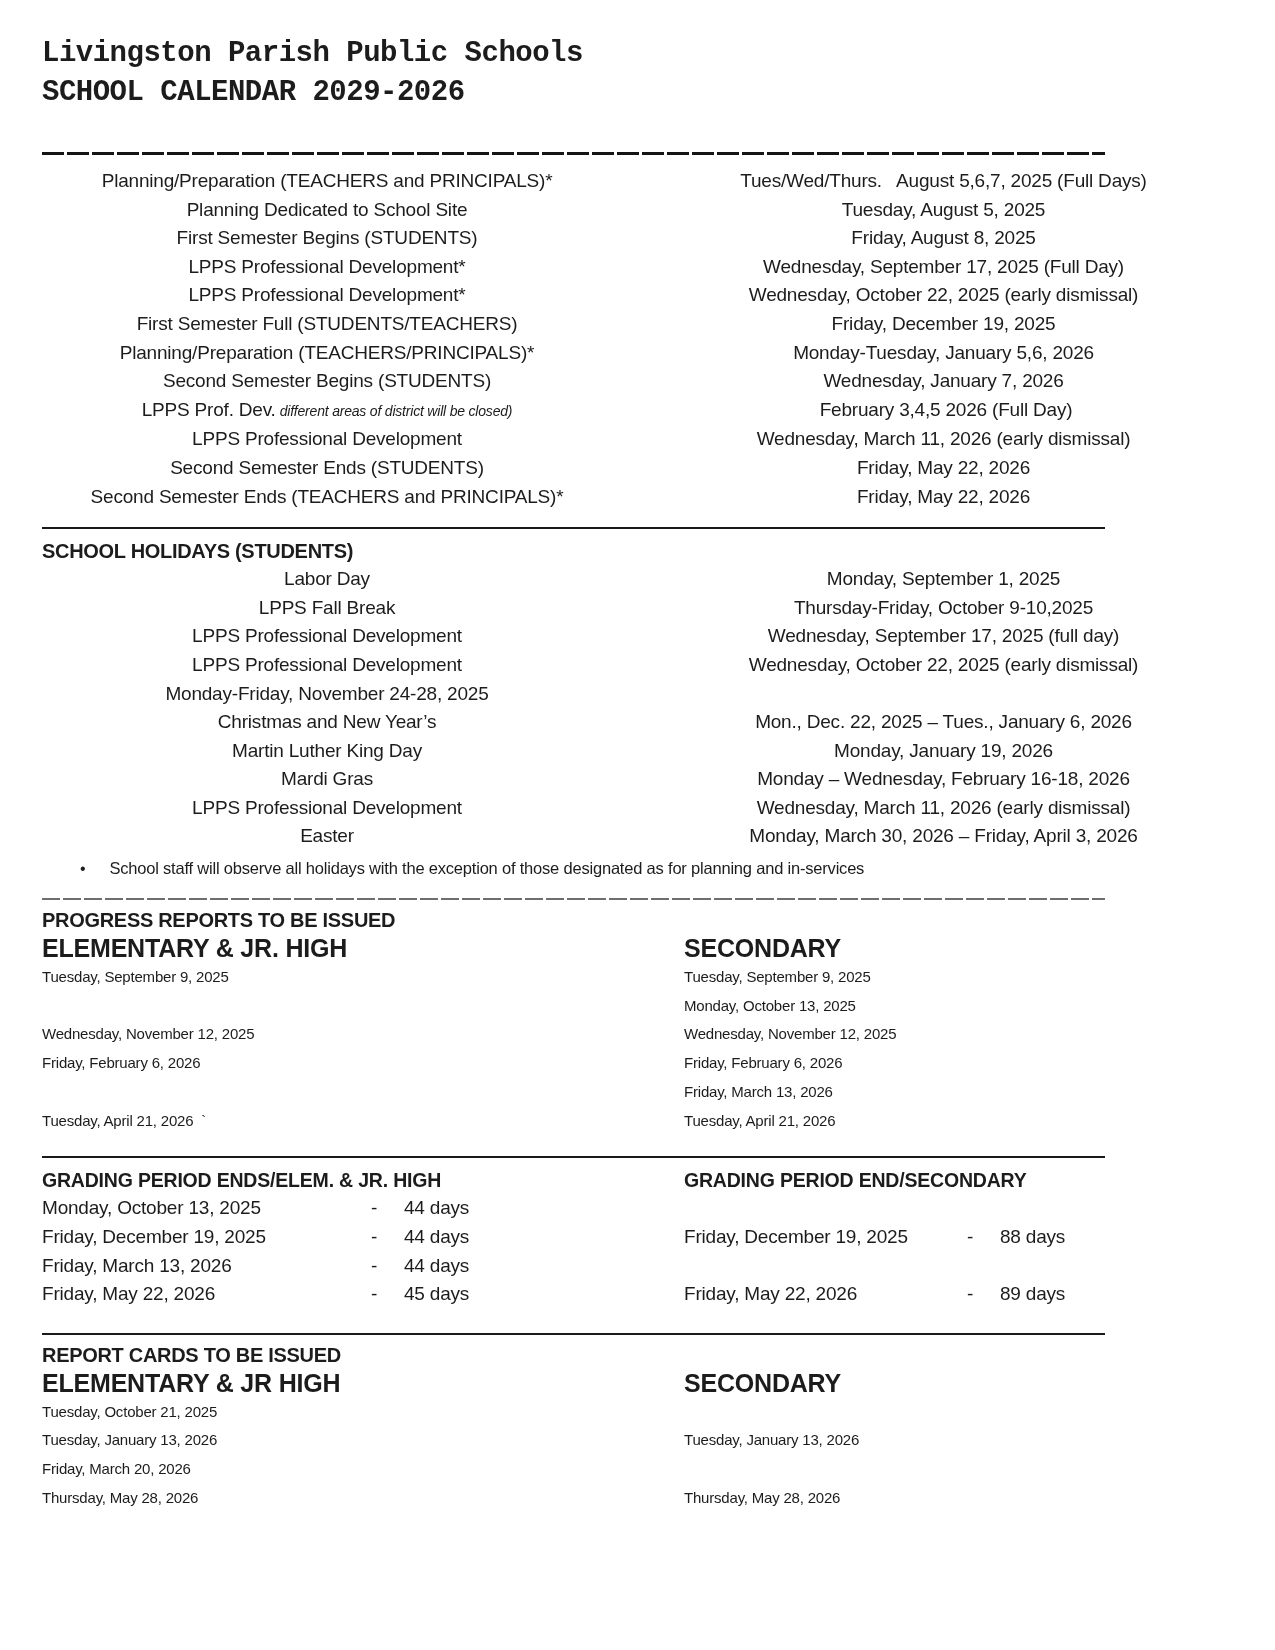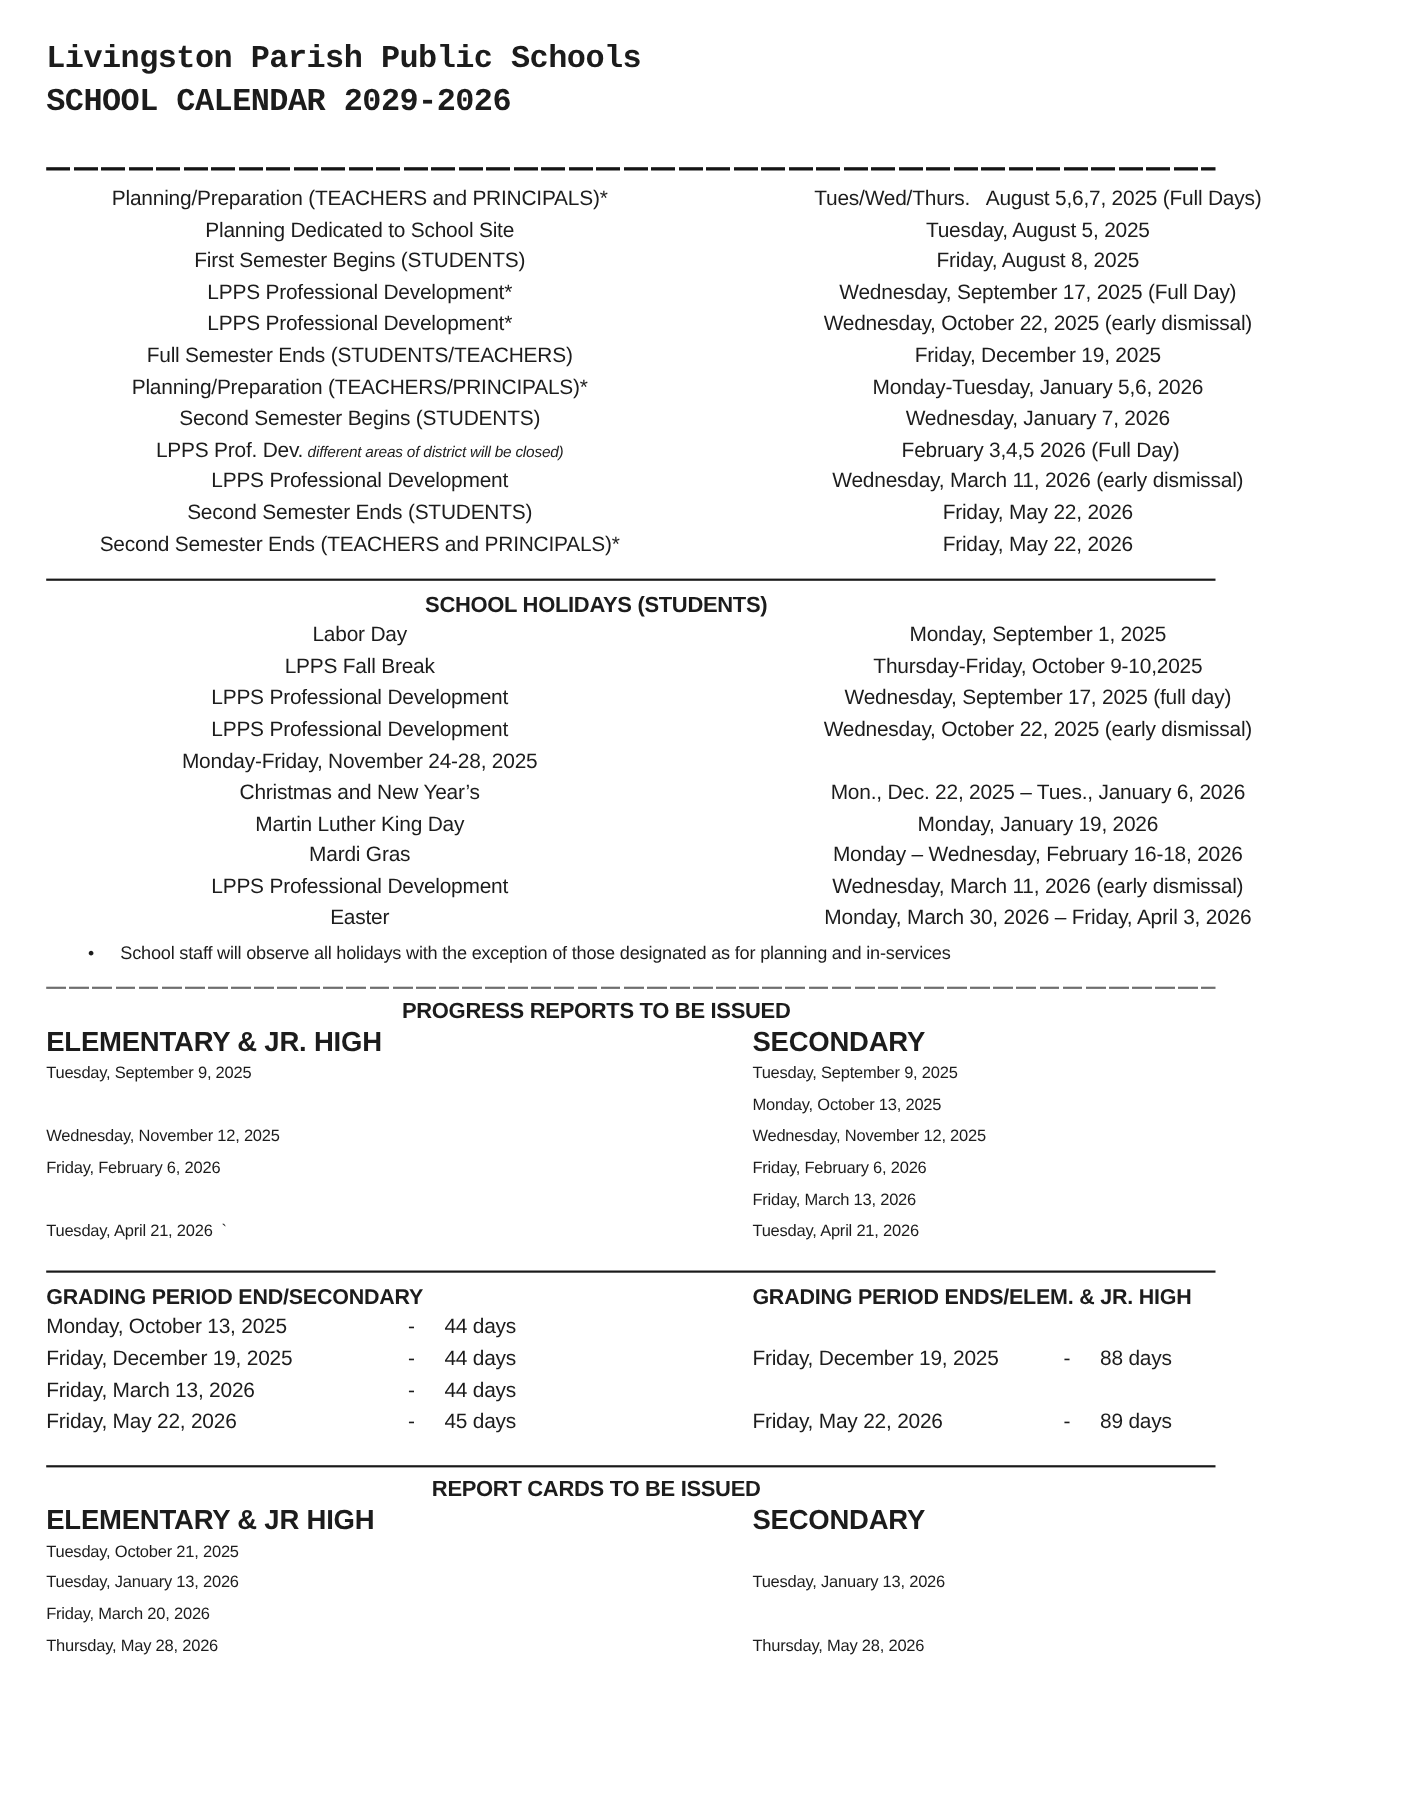--- a/index.html
+++ b/index.html
@@ -25,21 +25,21 @@
     background: repeating-linear-gradient(90deg, #6e6e6e 0 18px, rgba(0,0,0,0) 18px 21px);
   }
 
   .kv-grid { margin-top: 12px; text-align: center; }
   .kv-row { display: grid; grid-template-columns: 570px 1fr; line-height: 28.6px; font-size: 19px; }
   .lbl, .val { white-space: pre-wrap; }
   .small-inline { font-size: 14px; margin-left: 4px; font-style: italic; }
   .indent-slight { padding-left: 5px; }
 
   .section-heading {
-    width: 1000px; text-align: center; font-weight: 700; font-size: 20px;
+    width: 1000px; text-align: left; font-weight: 700; font-size: 20px;
     line-height: 28px; letter-spacing: -0.3px;
   }
   .mt-div2 { margin-top: 16px; }
   .mt-head { margin-top: 8px; }
 
   .note-row { display: flex; margin: 6px 0 0 38px; font-size: 16.5px; line-height: 22px; align-items: baseline; }
   .bullet { font-size: 16px; margin-right: 24px; }
 
   .two-col-head { display: grid; grid-template-columns: 642px 1fr; font-weight: 700; font-size: 25px; line-height: 28.8px; }
   .two-col-row { display: grid; grid-template-columns: 642px 1fr; font-size: 15px; line-height: 28.8px; }
@@ -80,21 +80,21 @@
       </div>
     <div class="kv-row">
         <span class="lbl">LPPS Professional Development*</span>
         <span class="val">Wednesday, September 17, 2025 (Full Day)</span>
       </div>
     <div class="kv-row">
         <span class="lbl">LPPS Professional Development*</span>
         <span class="val">Wednesday, October 22, 2025 (early dismissal)</span>
       </div>
     <div class="kv-row">
-        <span class="lbl">Full Semester Ends (STUDENTS/TEACHERS)</span>
+        <span class="lbl">First Semester Full (STUDENTS/TEACHERS)</span>
         <span class="val">Friday, December 19, 2025</span>
       </div>
     <div class="kv-row">
         <span class="lbl">Planning/Preparation (TEACHERS/PRINCIPALS)*</span>
         <span class="val">Monday-Tuesday, January 5,6, 2026</span>
       </div>
     <div class="kv-row">
         <span class="lbl">Second Semester Begins (STUDENTS)</span>
         <span class="val">Wednesday, January 7, 2026</span>
       </div>
@@ -198,22 +198,22 @@
       </div>
     <div class="two-col-row">
         <span class="val">Tuesday, April 21, 2026  `</span>
         <span class="val">Tuesday, April 21, 2026</span>
       </div>
   </div>
 
   <div class="solid-divider mt-divider4"></div>
 
   <div class="grading-head">
+    <span>GRADING PERIOD ENDS/ELEM. &amp; JR. HIGH</span>
     <span>GRADING PERIOD END/SECONDARY</span>
-    <span>GRADING PERIOD ENDS/ELEM. &amp; JR. HIGH</span>
   </div>
   <div>
     <div class="grading-row">
       <span>Monday, October 13, 2025</span>
         <span class="dash-cell">-</span>
         <span>44 days</span>
       <span></span>
         <span class="dash-cell"></span>
         <span></span>
     </div>

